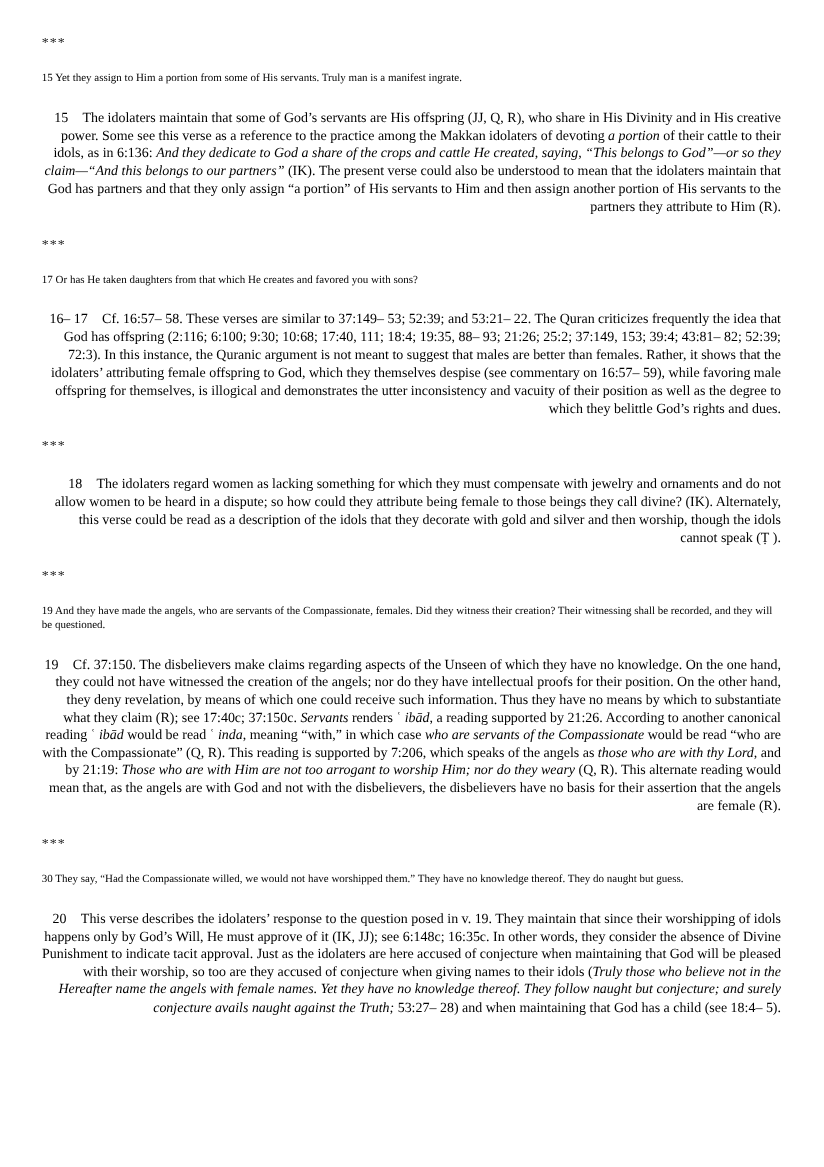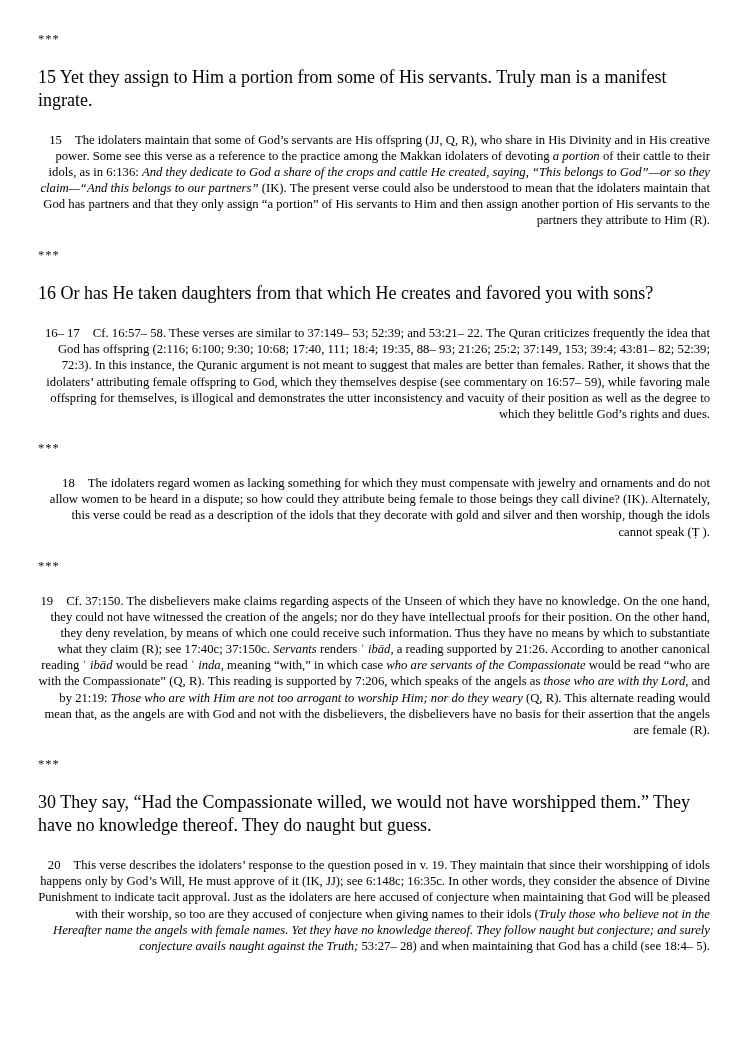--- a/index.html
+++ b/index.html
@@ -27,21 +27,21 @@
   .sep {
     font-size: 12.6px;
     line-height: 1.0;
     letter-spacing: 0.9px;
     margin: 0 0 20.5px 0;
     padding: 0;
     color: #111;
     font-family: "Liberation Serif", "DejaVu Serif", serif;
   }
   .verse {
-    font-size: 18px;
+    font-size: 10px;
     line-height: 1.265;
     margin: 0 0 20.5px 0;
     padding: 0;
     text-align: left;
     color: #000;
   }
   .commentary {
     font-size: 12.7px;
     line-height: 1.265;
     margin: 0 0 20.5px 0;
@@ -67,32 +67,33 @@
   <div class="content">
 
     <p class="sep">***</p>
 
     <p class="verse">15 Yet they assign to Him a portion from some of His servants. Truly man is a manifest ingrate.</p>
 
     <p class="commentary"><span class="num">15</span><span class="gap"></span><span>The idolaters maintain that some of God’s servants are His offspring (JJ, Q, R), who share in His Divinity and in His creative power. Some see this verse as a reference to the practice among the Makkan idolaters of devoting </span><i>a portion</i><span> of their cattle to their idols, as in 6:136: </span><i>And they dedicate to God a share of the crops and cattle He created, saying, “This belongs to God”—or so they claim—“And this belongs to our partners”</i><span> (IK). The present verse could also be understood to mean that the idolaters maintain that God has partners and that they only assign “a portion” of His servants to Him and then assign another portion of His servants to the partners they attribute to Him (R).</span></p>
 
     <p class="sep">***</p>
 
-    <p class="verse">16 Or has He taken daughters from that which He creates and favored you with sons?</p>
+    <p class="verse">17 Or has He taken daughters from that which He creates and favored you with sons?</p>
 
 
     <p class="commentary"><span class="num">16– 17</span><span class="gap"></span><span>Cf. 16:57– 58. These verses are similar to 37:149– 53; 52:39; and 53:21– 22. The Quran criticizes frequently the idea that God has offspring (2:116; 6:100; 9:30; 10:68; 17:40, 111; 18:4; 19:35, 88– 93; 21:26; 25:2; 37:149, 153; 39:4; 43:81– 82; 52:39; 72:3). In this instance, the Quranic argument is not meant to suggest that males are better than females. Rather, it shows that the idolaters’ attributing female offspring to God, which they themselves despise (see commentary on 16:57– 59), while favoring male offspring for themselves, is illogical and demonstrates the utter inconsistency and vacuity of their position as well as the degree to which they belittle God’s rights and dues.</span></p>
 
     <p class="sep">***</p>
 
 
     <p class="commentary"><span class="num">18</span><span class="gap"></span><span>The idolaters regard women as lacking something for which they must compensate with jewelry and ornaments and do not allow women to be heard in a dispute; so how could they attribute being female to those beings they call divine? (IK). Alternately, this verse could be read as a description of the idols that they decorate with gold and silver and then worship, though the idols cannot speak (Ṭ ).</span></p>
 
     <p class="sep">***</p>
 
+    <p class="verse">19 And they have made the angels, who are servants of the Compassionate, females. Did they witness their creation? Their witnessing shall be recorded, and they will be questioned.</p>
 
     <p class="commentary"><span class="num">19</span><span class="gap"></span><span>Cf. 37:150. The disbelievers make claims regarding aspects of the Unseen of which they have no knowledge. On the one hand, they could not have witnessed the creation of the angels; nor do they have intellectual proofs for their position. On the other hand, they deny revelation, by means of which one could receive such information. Thus they have no means by which to substantiate what they claim (R); see 17:40c; 37:150c. </span><i>Servants</i><span> renders ʿ </span><i>ibād</i><span>, a reading supported by 21:26. According to another canonical reading ʿ </span><i>ibād</i><span> would be read ʿ </span><i>inda</i><span>, meaning “with,” in which case </span><i>who are servants of the Compassionate</i><span> would be read “who are with the Compassionate” (Q, R). This reading is supported by 7:206, which speaks of the angels as </span><i>those who are with thy Lord,</i><span> and by 21:19: </span><i>Those who are with Him are not too arrogant to worship Him; nor do they weary</i><span> (Q, R). This alternate reading would mean that, as the angels are with God and not with the disbelievers, the disbelievers have no basis for their assertion that the angels are female (R).</span></p>
 
     <p class="sep">***</p>
 
     <p class="verse">30 They say, “Had the Compassionate willed, we would not have worshipped them.” They have no knowledge thereof. They do naught but guess.</p>
 
     <p class="commentary"><span class="num">20</span><span class="gap"></span><span>This verse describes the idolaters’ response to the question posed in v. 19. They maintain that since their worshipping of idols happens only by God’s Will, He must approve of it (IK, JJ); see 6:148c; 16:35c. In other words, they consider the absence of Divine Punishment to indicate tacit approval. Just as the idolaters are here accused of conjecture when maintaining that God will be pleased with their worship, so too are they accused of conjecture when giving names to their idols (</span><i>Truly those who believe not in the Hereafter name the angels with female names. Yet they have no knowledge thereof. They follow naught but conjecture; and surely conjecture avails naught against the Truth;</i><span> 53:27– 28) and when maintaining that God has a child (see 18:4– 5).</span></p>
 
   </div>

